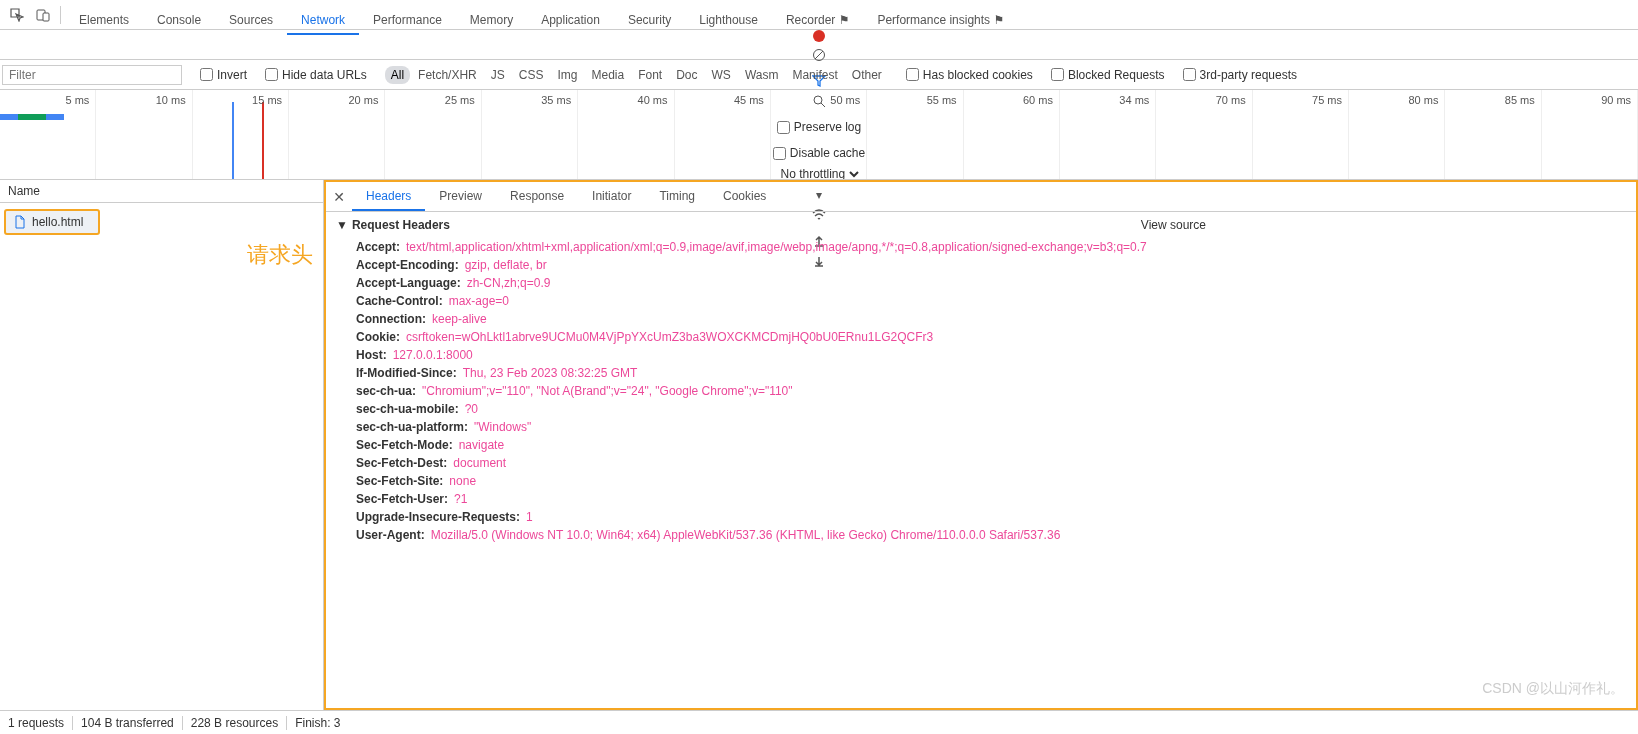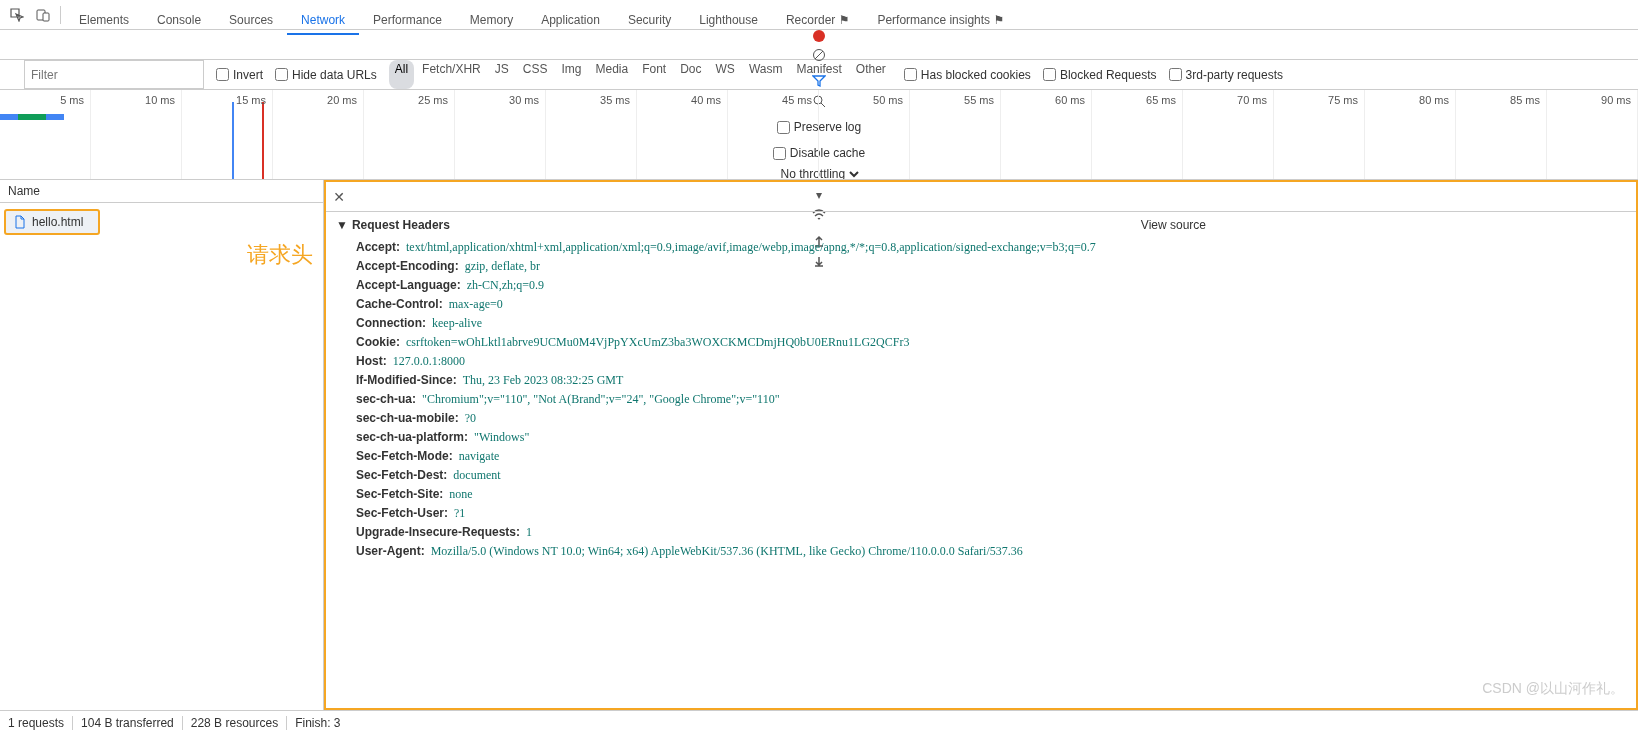--- a/index.html
+++ b/index.html
@@ -8,21 +8,21 @@
 .main-tabs .icon-btn { width: 26px; height: 26px; display: flex; align-items: center; justify-content: center; color: #555; cursor: pointer; }
 .main-tabs .sep { width: 1px; height: 18px; background: #ccc; margin: 0 4px; }
 .main-tabs .tab { padding: 6px 14px; color: #555; cursor: pointer; }
 .main-tabs .tab.active { color: #1a73e8; border-bottom: 2px solid #1a73e8; }
 .tool-row { display: flex; align-items: center; height: 30px; border-bottom: 1px solid #ccc; padding: 0 6px; gap: 6px; flex-direction: column; }
 .tool-row .dot { width: 12px; height: 12px; border-radius: 50%; background: #d93025; }
 .tool-row .icon-btn { width: 22px; height: 22px; display: flex; align-items: center; justify-content: center; color: #555; cursor: pointer; }
 .tool-row .sep { width: 1px; height: 18px; background: #ccc; margin: 0 4px; }
 .tool-row label { display: flex; align-items: center; gap: 4px; color: #333; cursor: pointer; }
 .tool-row select { border: none; background: transparent; color: #333; font-size: 12px; }
-.filter-row { display: flex; height: 30px; border-bottom: 1px solid #ccc; padding: 0 24px; gap: 12px; }
+.filter-row { display: flex; align-items: center; height: 30px; border-bottom: 1px solid #ccc; padding: 0 2px; gap: 18px; }
 .filter-row input[type=text] { border: 1px solid #ccc; padding: 2px 6px; width: 180px; font-size: 12px; }
 .filter-row .chip { padding: 2px 6px; color: #555; cursor: pointer; border-radius: 8px; }
 .filter-row .chip.active { background: #dadce0; color: #000; }
 .filter-row label { display: flex; align-items: center; gap: 4px; color: #333; cursor: pointer; }
 .timeline { display: flex; border-bottom: 1px solid #ccc; height: 90px; position: relative; }
 .timeline .col { flex: 1; border-right: 1px solid #eee; text-align: right; padding: 4px 6px 0 0; color: #555; font-size: 11px; position: relative; }
 .timeline .bars { position: absolute; left: 0; top: 24px; height: 6px; display: flex; }
 .timeline .bars span:nth-child(1){width:18px;background:#4285f4;height:6px;}
 .timeline .bars span:nth-child(2){width:28px;background:#0f9d58;height:6px;}
 .timeline .bars span:nth-child(3){width:18px;background:#4285f4;height:6px;}
@@ -37,21 +37,21 @@
 .right-pane { flex: 1; display: flex; flex-direction: column; border: 2px solid #f5a623; }
 .detail-tabs { display: flex; align-items: center; height: 30px; border-bottom: 1px solid #ccc; }
 .detail-tabs .close { width: 26px; text-align: center; color: #555; cursor: pointer; font-size: 14px; }
 .detail-tabs .dtab { padding: 6px 14px; color: #555; cursor: pointer; }
 .detail-tabs .dtab.active { color: #1a73e8; border-bottom: 2px solid #1a73e8; }
 .section-hdr { display: flex; align-items: center; padding: 6px 10px; font-weight: bold; gap: 4px; }
 .section-hdr .vs { margin-left: auto; margin-right: 420px; font-weight: normal; color: #333; cursor: pointer; }
 .headers-body { padding: 0 0 8px 30px; overflow: hidden; }
 .hdr-line { padding: 2px 0; white-space: nowrap; }
 .hdr-line .k { font-weight: bold; }
-.hdr-line .v { font-family: Liberation Serif, serif; color: #0f766e; margin-left: 6px; }
+.hdr-line .v { font-family: Liberation Sans, sans-serif; color: #ec4899; margin-left: 6px; }
 .status-bar { display: flex; align-items: center; height: 24px; border-top: 1px solid #ccc; padding: 0 8px; gap: 8px; color: #333; }
 .status-bar .sep { width: 1px; height: 14px; background: #ccc; }
 .watermark { position: absolute; right: 14px; bottom: 36px; color: #ccc; font-size: 14px; }
 svg { display: block; }
 input[type=checkbox]{width:13px;height:13px;}
 </style>
 </head>
 <body>
 
 <div class="main-tabs">
@@ -178,28 +178,27 @@
       <span></span>
       <span></span>
     </div>
   <div class="v1"></div>
   <div class="v2"></div>
 <div class="col">5 ms</div>
     <div class="col">10 ms</div>
     <div class="col">15 ms</div>
     <div class="col">20 ms</div>
     <div class="col">25 ms</div>
-    <div class="col">30 ms</div>
     <div class="col">35 ms</div>
     <div class="col">40 ms</div>
     <div class="col">45 ms</div>
     <div class="col">50 ms</div>
     <div class="col">55 ms</div>
     <div class="col">60 ms</div>
-    <div class="col">65 ms</div>
+    <div class="col">34 ms</div>
     <div class="col">70 ms</div>
     <div class="col">75 ms</div>
     <div class="col">80 ms</div>
     <div class="col">85 ms</div>
     <div class="col">90 ms</div>
   </div>
 
 <div class="content">
   <div class="left-pane">
     <div class="hdr">Name</div>
@@ -207,20 +206,28 @@
       <svg width="12" height="14" viewBox="0 0 12 14">
           <path d="M2 1h5l3 3v9H2z M7 1v3h3" fill="none" stroke="#1a73e8"></path>
         </svg>
       <span>hello.html</span>
     </div>
     <div class="annotation-label">请求头</div>
   </div>
   <div class="right-pane">
     <div class="detail-tabs">
       <div class="close">✕</div>
+      <div id="detail-tabs-c" style="display:flex;">
+          <div class="dtab active">Headers</div>
+          <div class="dtab">Preview</div>
+          <div class="dtab">Response</div>
+          <div class="dtab">Initiator</div>
+          <div class="dtab">Timing</div>
+          <div class="dtab">Cookies</div>
+        </div>
     </div>
     <div class="section-hdr">
       <span>▼</span>
       <span>Request Headers</span>
       <span class="vs">View source</span>
     </div>
     <div class="headers-body" id="headers-body">
         <div class="hdr-line"><span class="k">Accept:</span><span class="v">text/html,application/xhtml+xml,application/xml;q=0.9,image/avif,image/webp,image/apng,*/*;q=0.8,application/signed-exchange;v=b3;q=0.7</span></div>
         <div class="hdr-line"><span class="k">Accept-Encoding:</span><span class="v">gzip, deflate, br</span></div>
         <div class="hdr-line"><span class="k">Accept-Language:</span><span class="v">zh-CN,zh;q=0.9</span></div>

